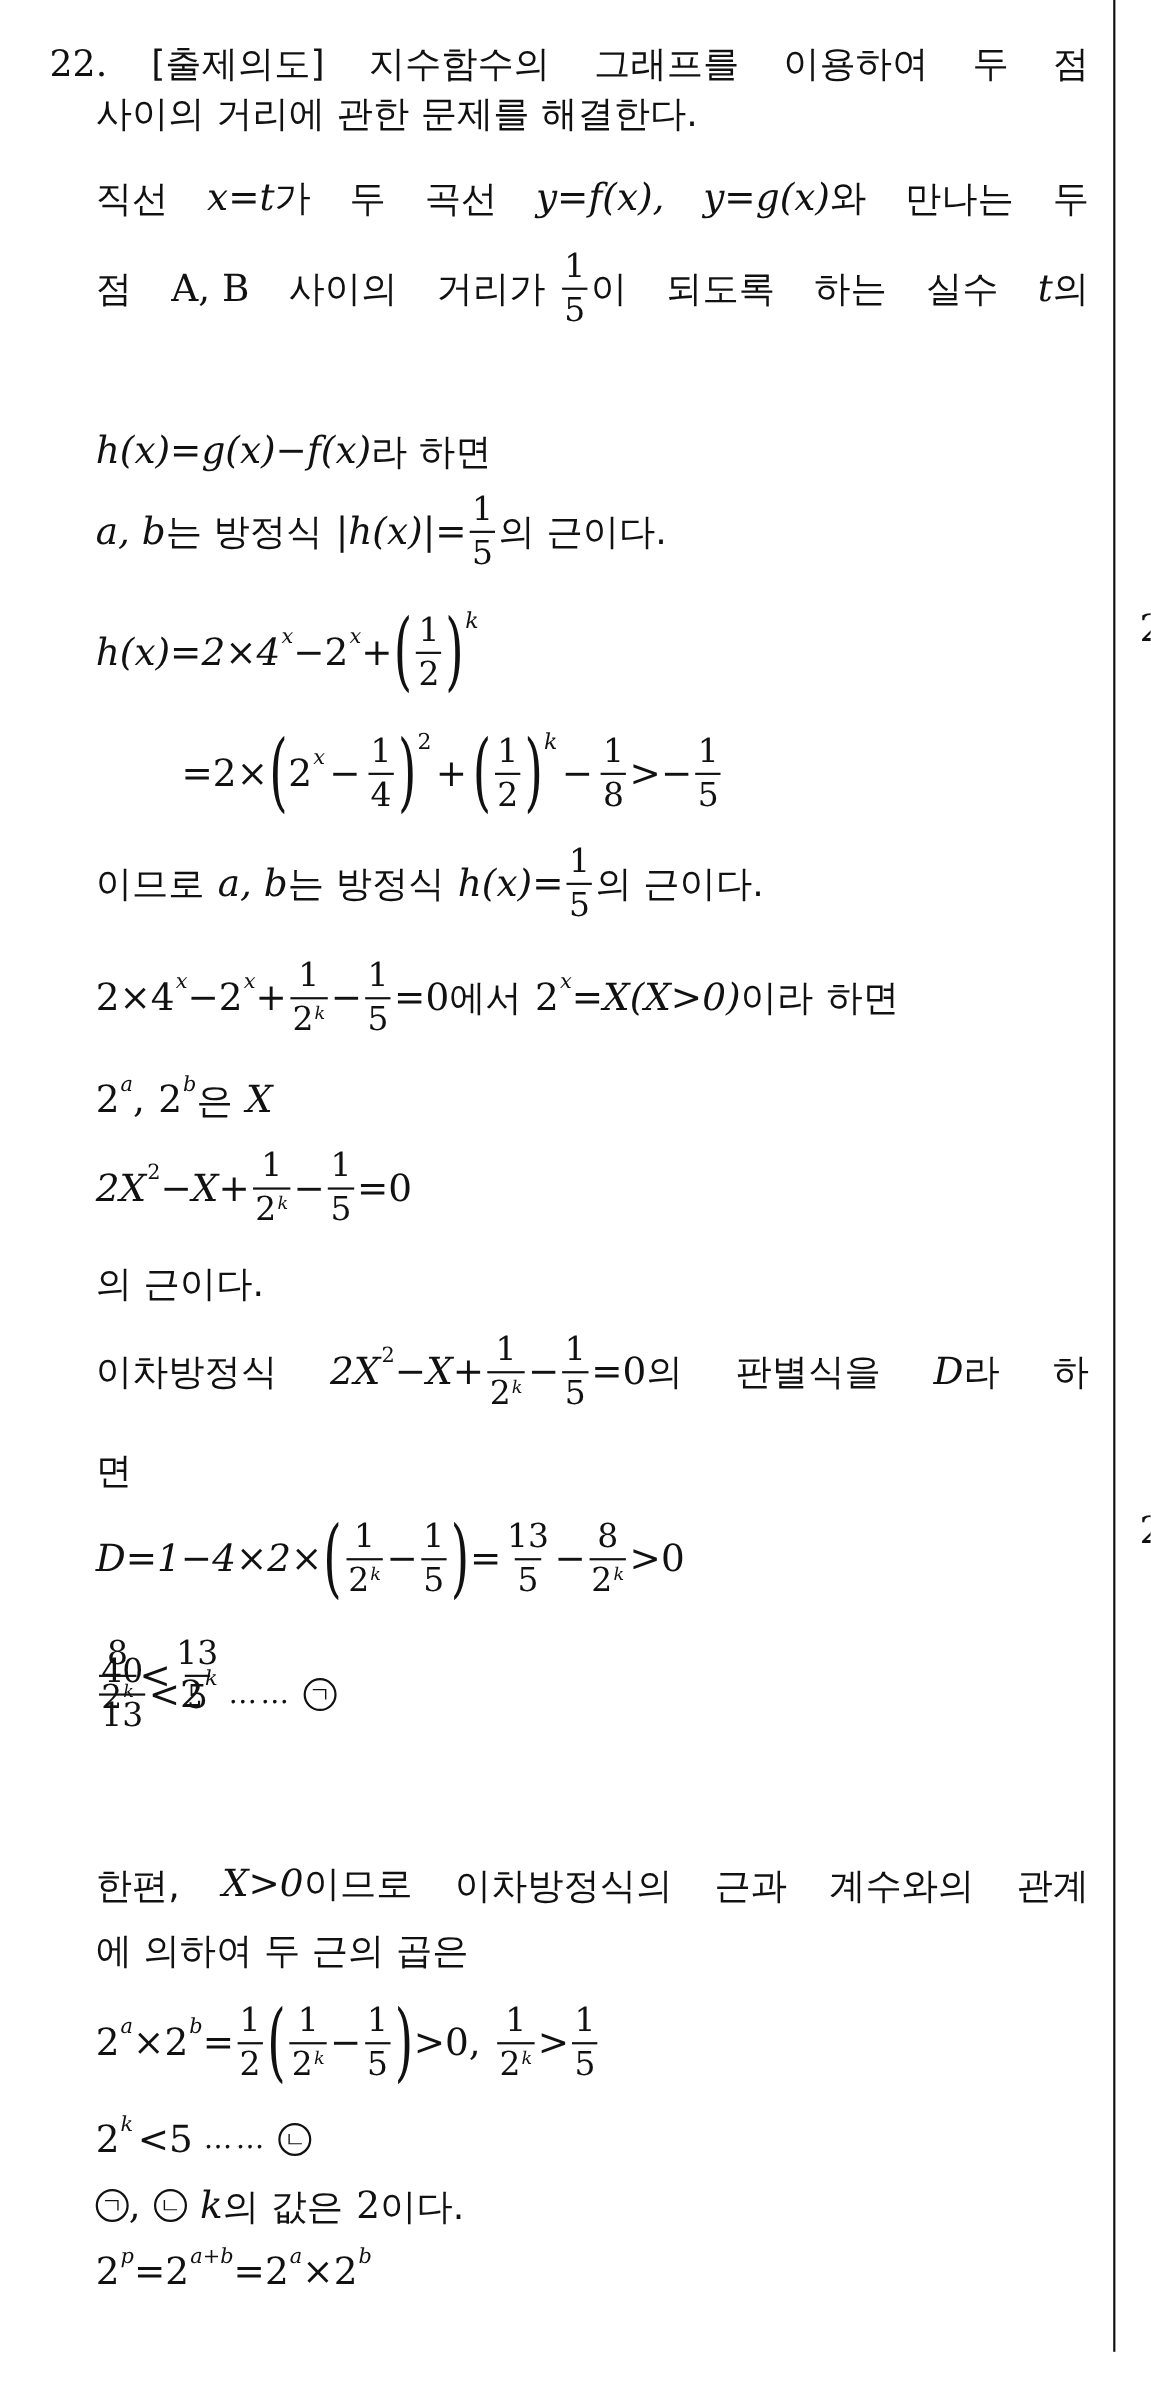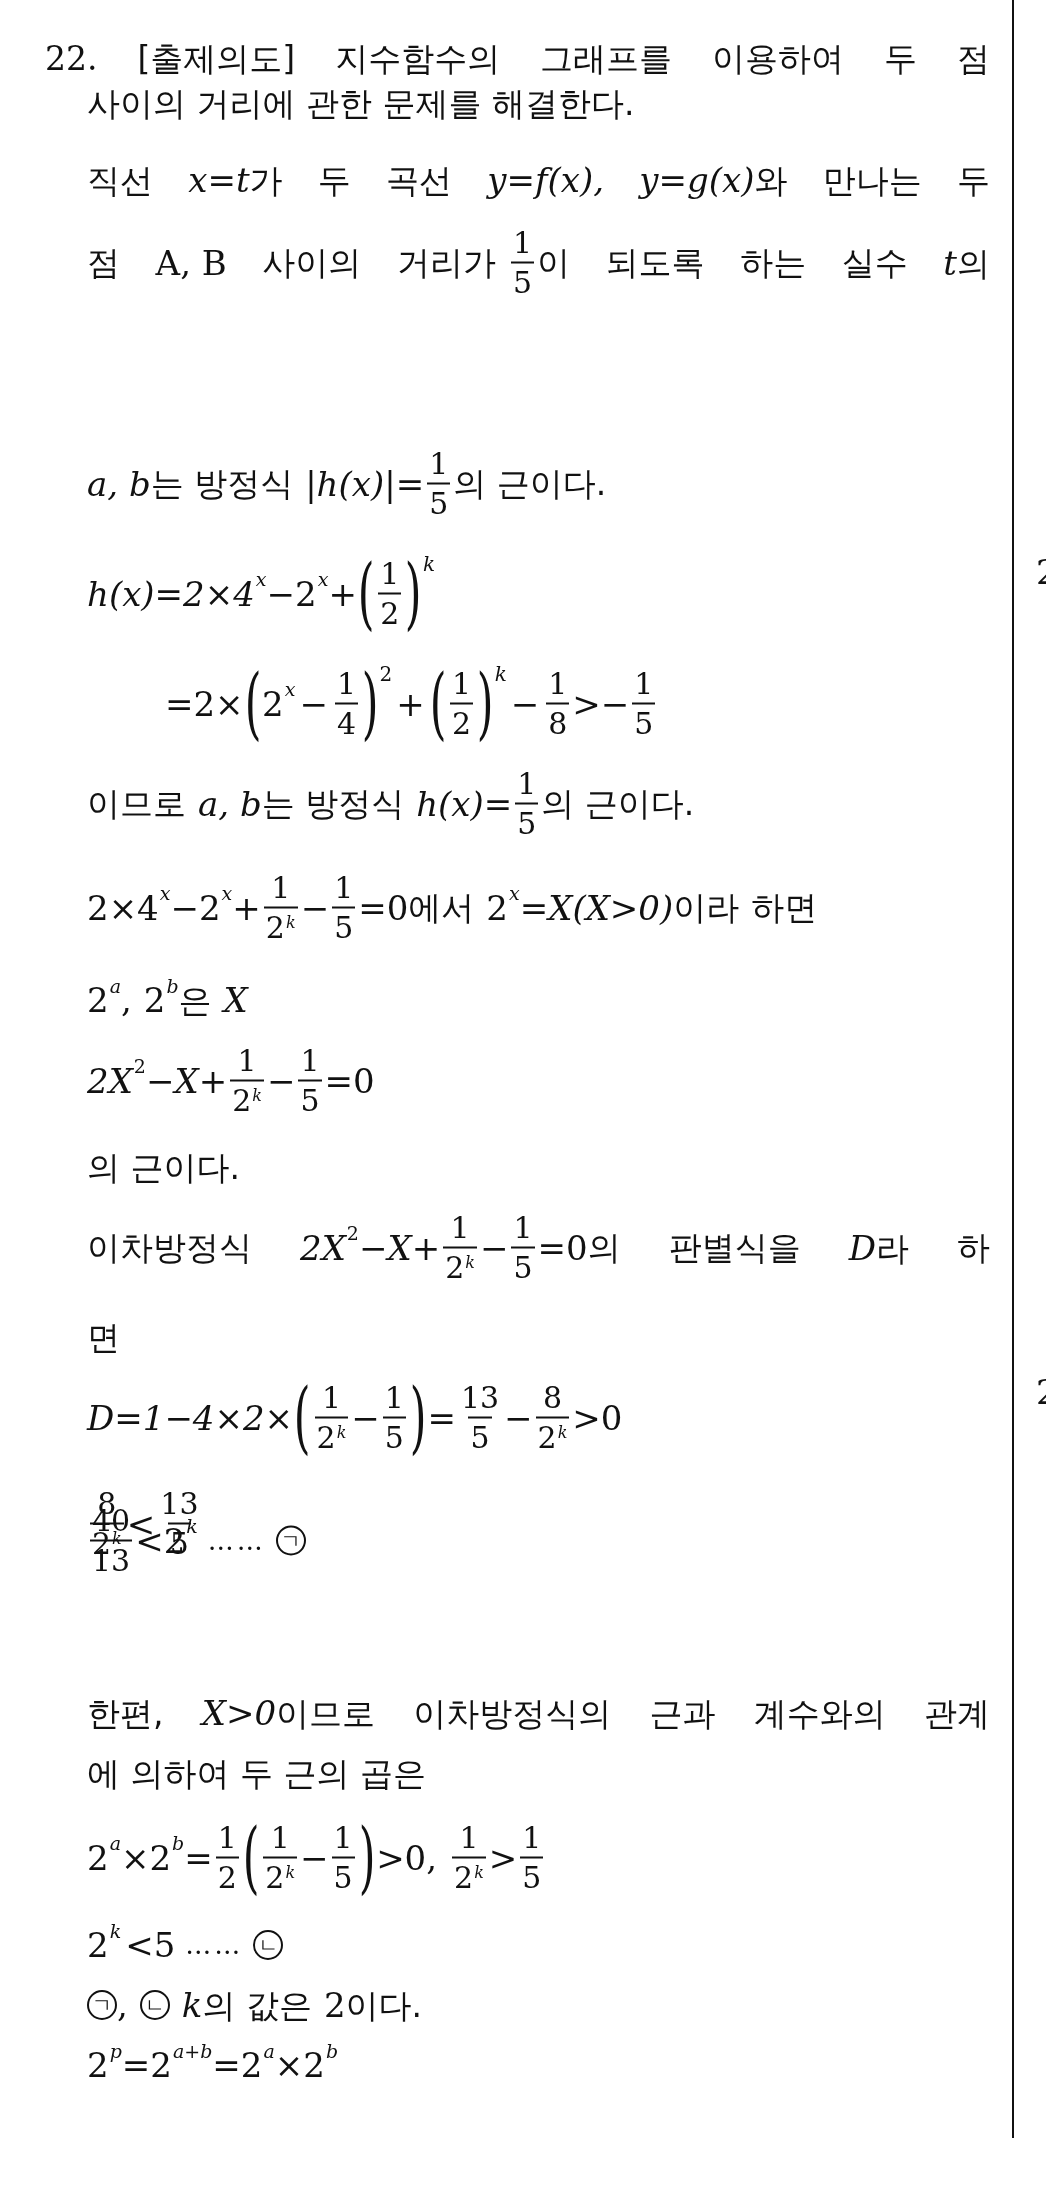--- a/index.html
+++ b/index.html
@@ -75,20 +75,24 @@
         </span>
       <span class="ko">이</span>
       </span>
     <span class="ko">되도록</span>
     <span class="ko">하는</span>
     <span class="ko">실수</span>
     <span><span class="m it">t</span><span class="ko">의</span></span>
   </div>
 
 
+  <div class="line" style="top:410px">
+    <span class="m it">h(x)=g(x)−f(x)</span>
+    <span class="ko">라 하면</span>
+  </div>
 
   <div class="line" style="top:483px">
     <span class="m it">a, b</span>
     <span class="ko">는 방정식</span>
       <span class="sp"></span>
     <span class="m it">|h(x)|=</span>
     <span class="frac m">
         <span class="num">1</span>
         <span class="den">5</span>
       </span>

